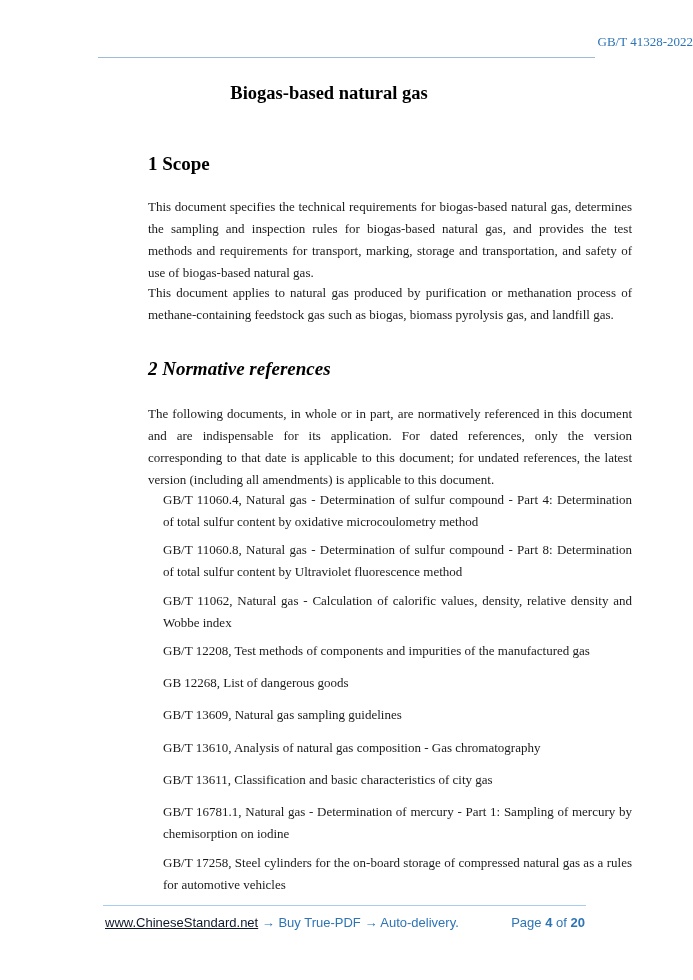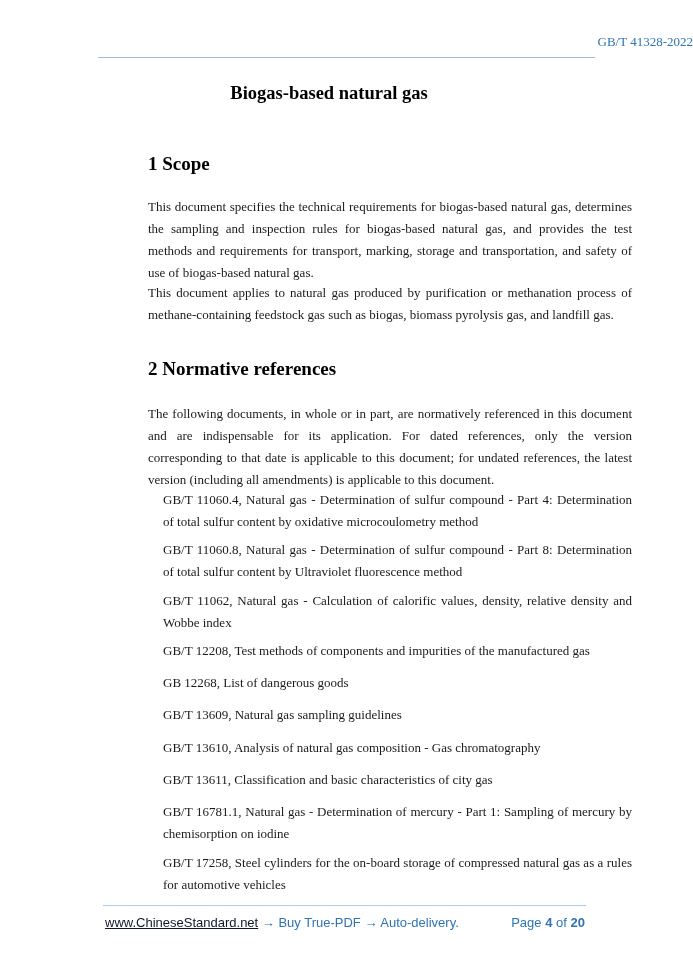--- a/index.html
+++ b/index.html
@@ -28,21 +28,21 @@
 <div class="content" style="top:153px;">
   <h2>1 Scope</h2>
 </div>
 <div class="content" style="top:196px;">
   <p>This document specifies the technical requirements for biogas-based natural gas, determines the sampling and inspection rules for biogas-based natural gas, and provides the test methods and requirements for transport, marking, storage and transportation, and safety of use of biogas-based natural gas.</p>
 </div>
 <div class="content" style="top:282px;">
   <p>This document applies to natural gas produced by purification or methanation process of methane-containing feedstock gas such as biogas, biomass pyrolysis gas, and landfill gas.</p>
 </div>
 
-<div class="content" style="top:358px;">
+<div class="content" style="top:358px;font-style:italic;">
   <h2>2 Normative references</h2>
 </div>
 <div class="content" style="top:403px;">
   <p>The following documents, in whole or in part, are normatively referenced in this document and are indispensable for its application. For dated references, only the version corresponding to that date is applicable to this document; for undated references, the latest version (including all amendments) is applicable to this document.</p>
 </div>
 
 <div class="content" style="top:489px;">
     <p class="ref">GB/T 11060.4, Natural gas - Determination of sulfur compound - Part 4: Determination of total sulfur content by oxidative microcoulometry method</p>
   </div>
 <div class="content" style="top:539px;">

